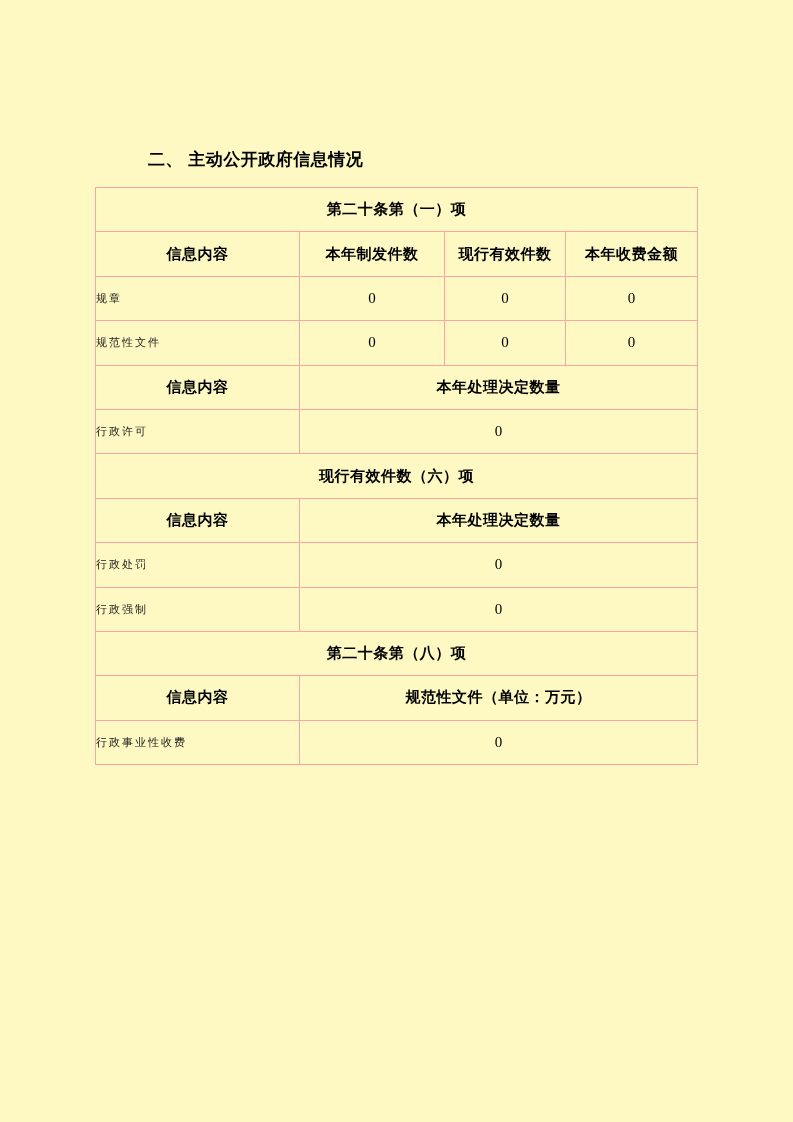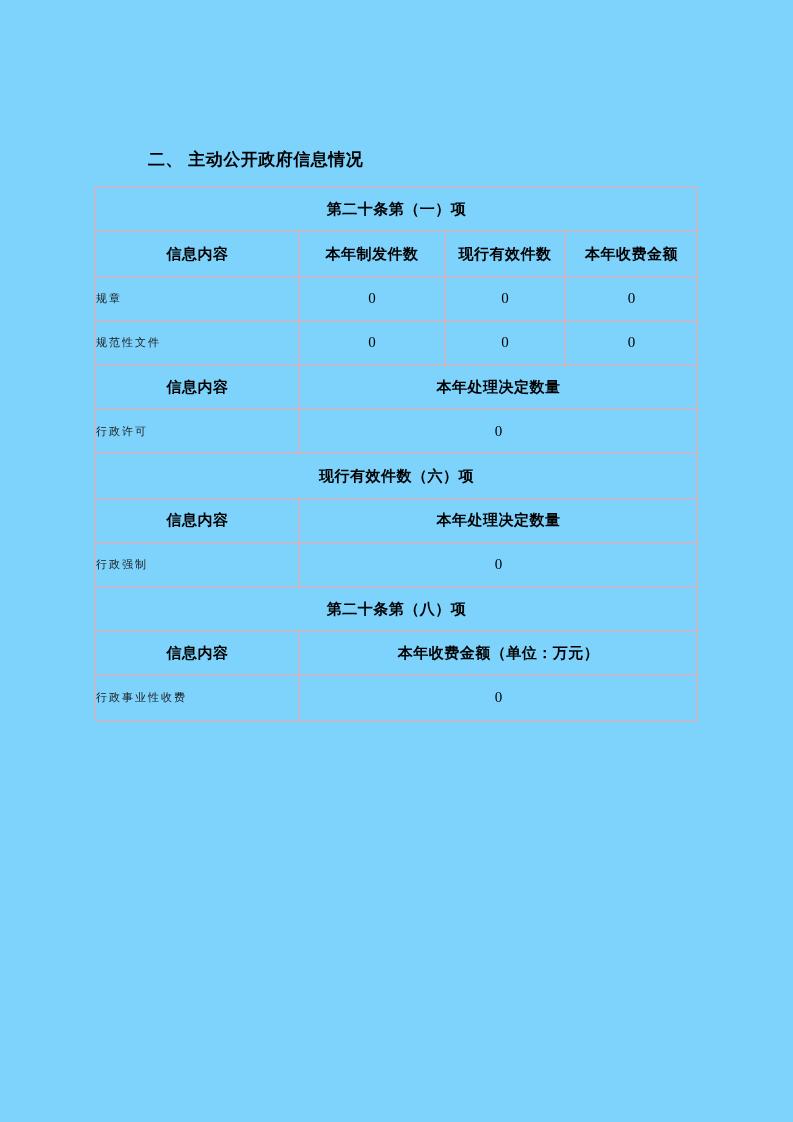--- a/index.html
+++ b/index.html
@@ -5,21 +5,21 @@
   html, body {
     margin: 0;
     padding: 0;
     background: #888;
   }
   .page {
     position: relative;
     width: 793px;
     height: 1122px;
     margin: 0 auto;
-    background: #7dd3fc;
+    background: #fef9c3;
     overflow: hidden;
     font-family: "Liberation Serif", serif;
     color: #000000;
   }
   .heading {
     position: absolute;
     left: 148px;
     top: 148px;
     margin: 0;
     font-family: "Liberation Sans", sans-serif;
@@ -115,29 +115,33 @@
           <td class="value-cell" colspan="3">0</td>
         </tr>
         <tr>
           <td colspan="4" class="section-title">现行有效件数（六）项</td>
         </tr>
         <tr>
           <td class="header-cell">信息内容</td>
           <td class="header-cell" colspan="3">本年处理决定数量</td>
         </tr>
         <tr>
+          <td class="label-cell">行政处罚</td>
+          <td class="value-cell" colspan="3">0</td>
+        </tr>
+        <tr>
           <td class="label-cell">行政强制</td>
           <td class="value-cell" colspan="3">0</td>
         </tr>
         <tr>
           <td colspan="4" class="section-title">第二十条第（八）项</td>
         </tr>
         <tr>
           <td class="header-cell">信息内容</td>
-          <td class="header-cell" colspan="3">本年收费金额（单位：万元）</td>
+          <td class="header-cell" colspan="3">规范性文件（单位：万元）</td>
         </tr>
         <tr>
           <td class="label-cell">行政事业性收费</td>
           <td class="value-cell" colspan="3">0</td>
         </tr>
       </tbody>
   </table>
 </div>
 
 </body></html>

